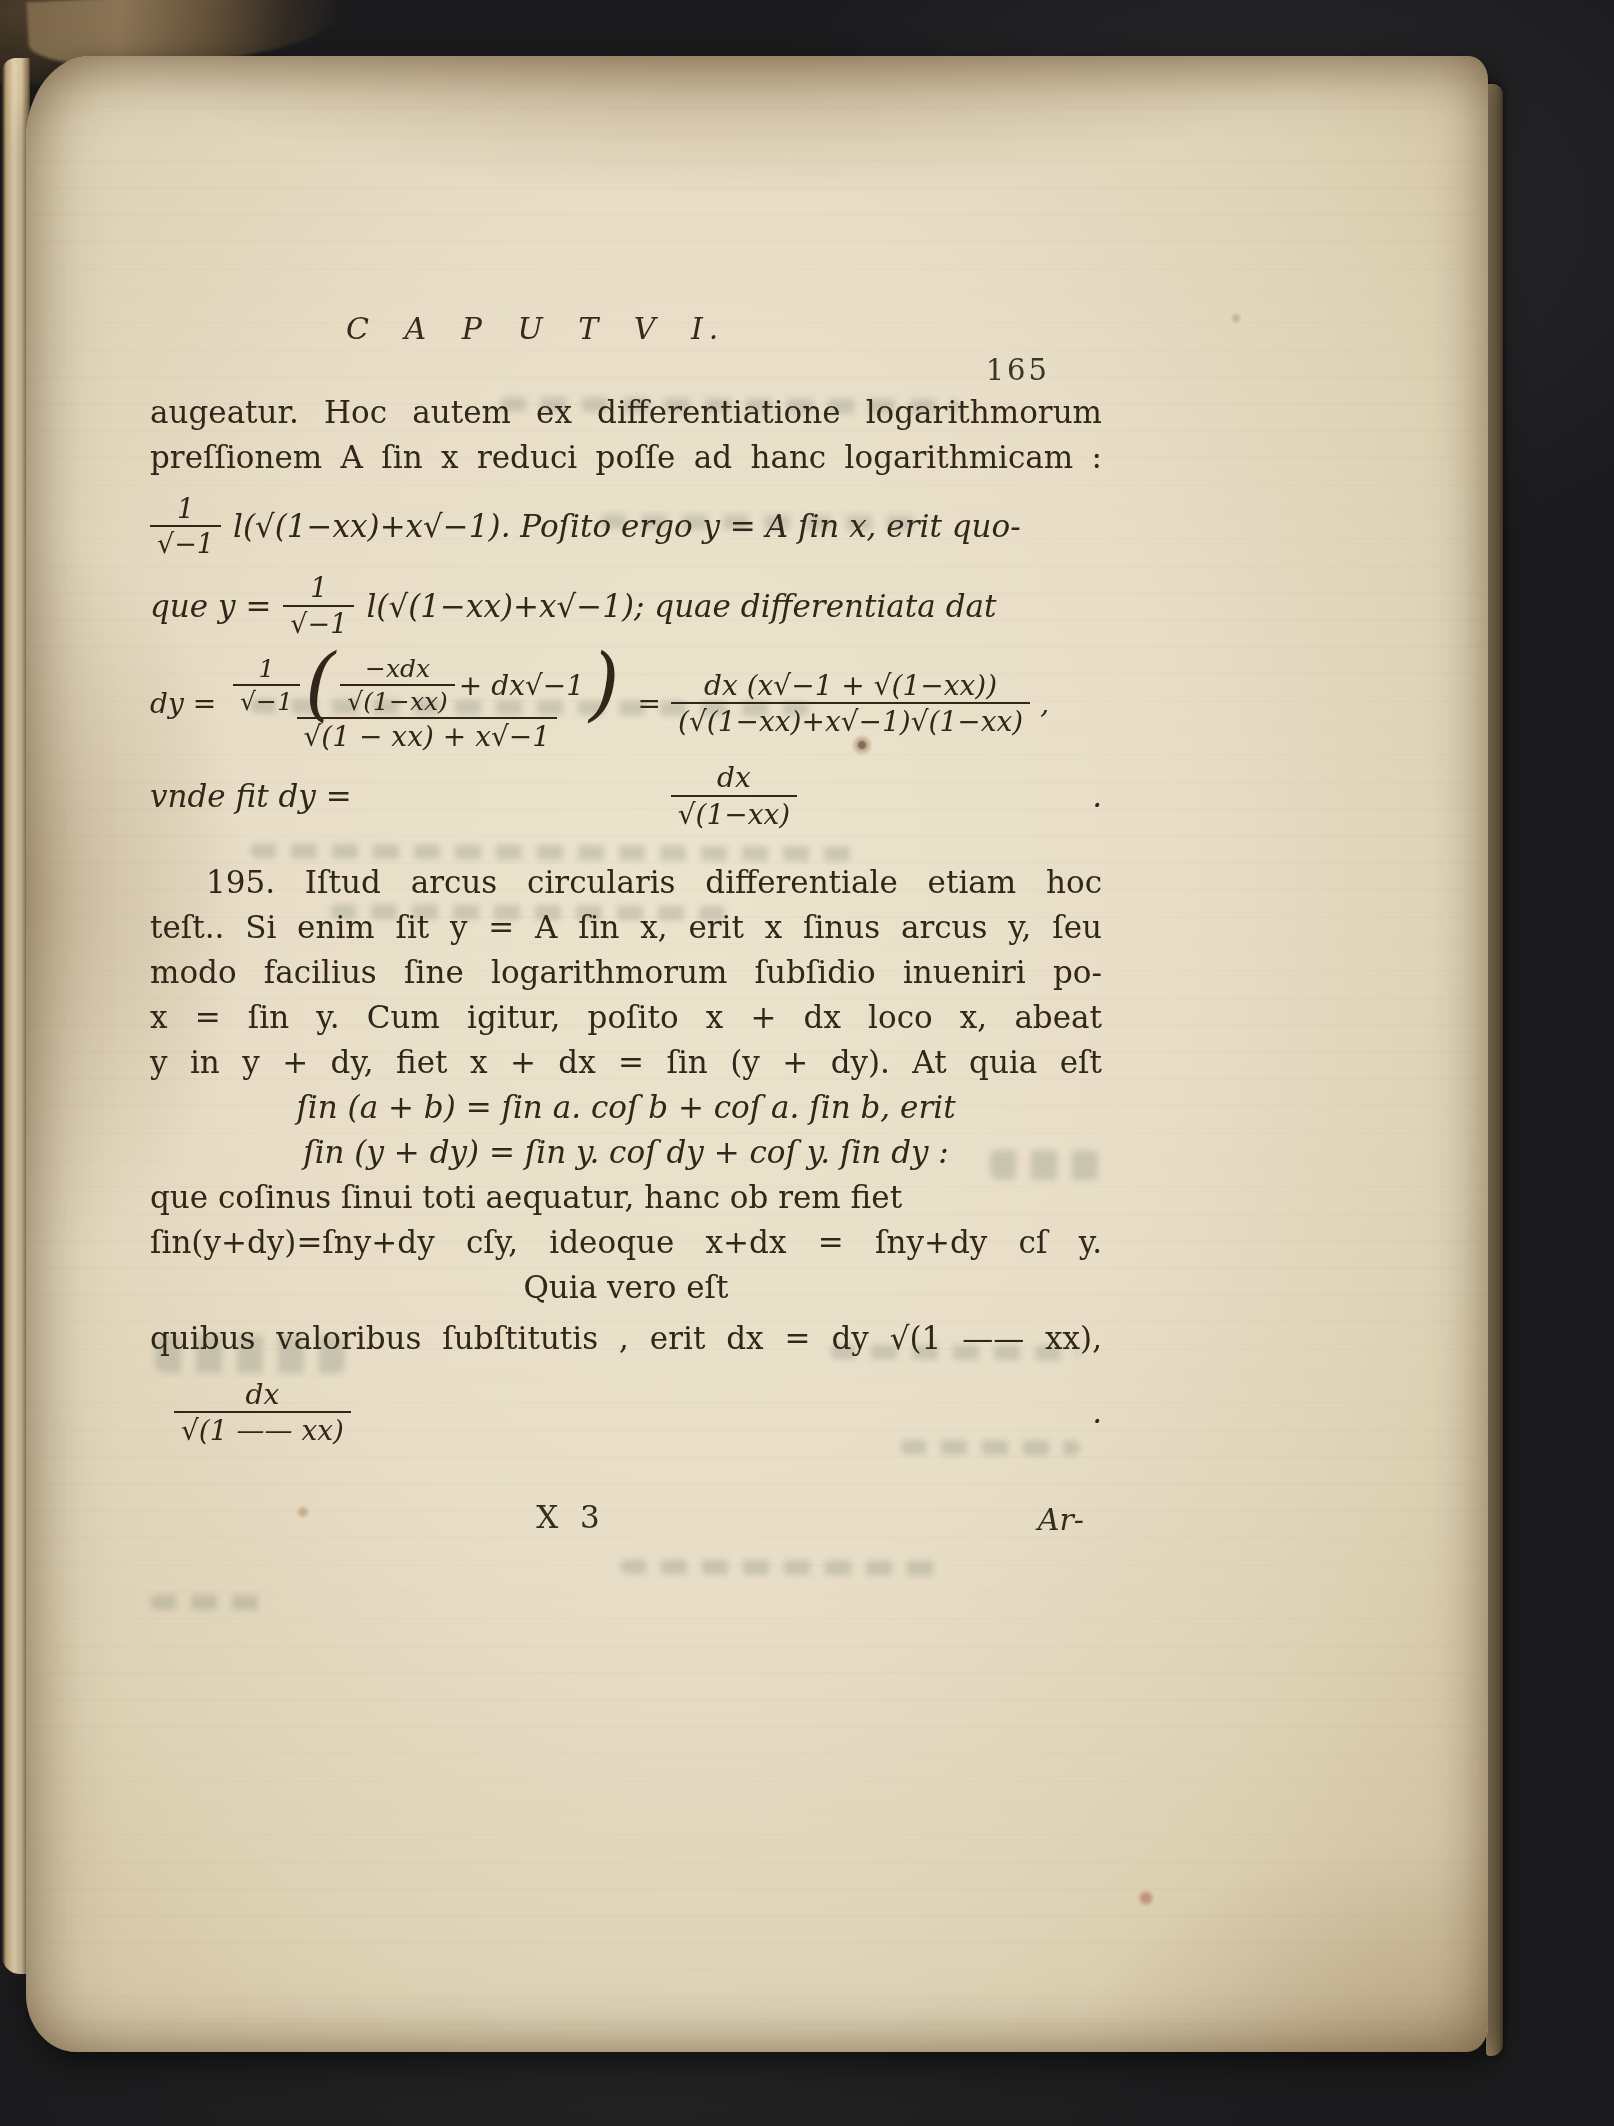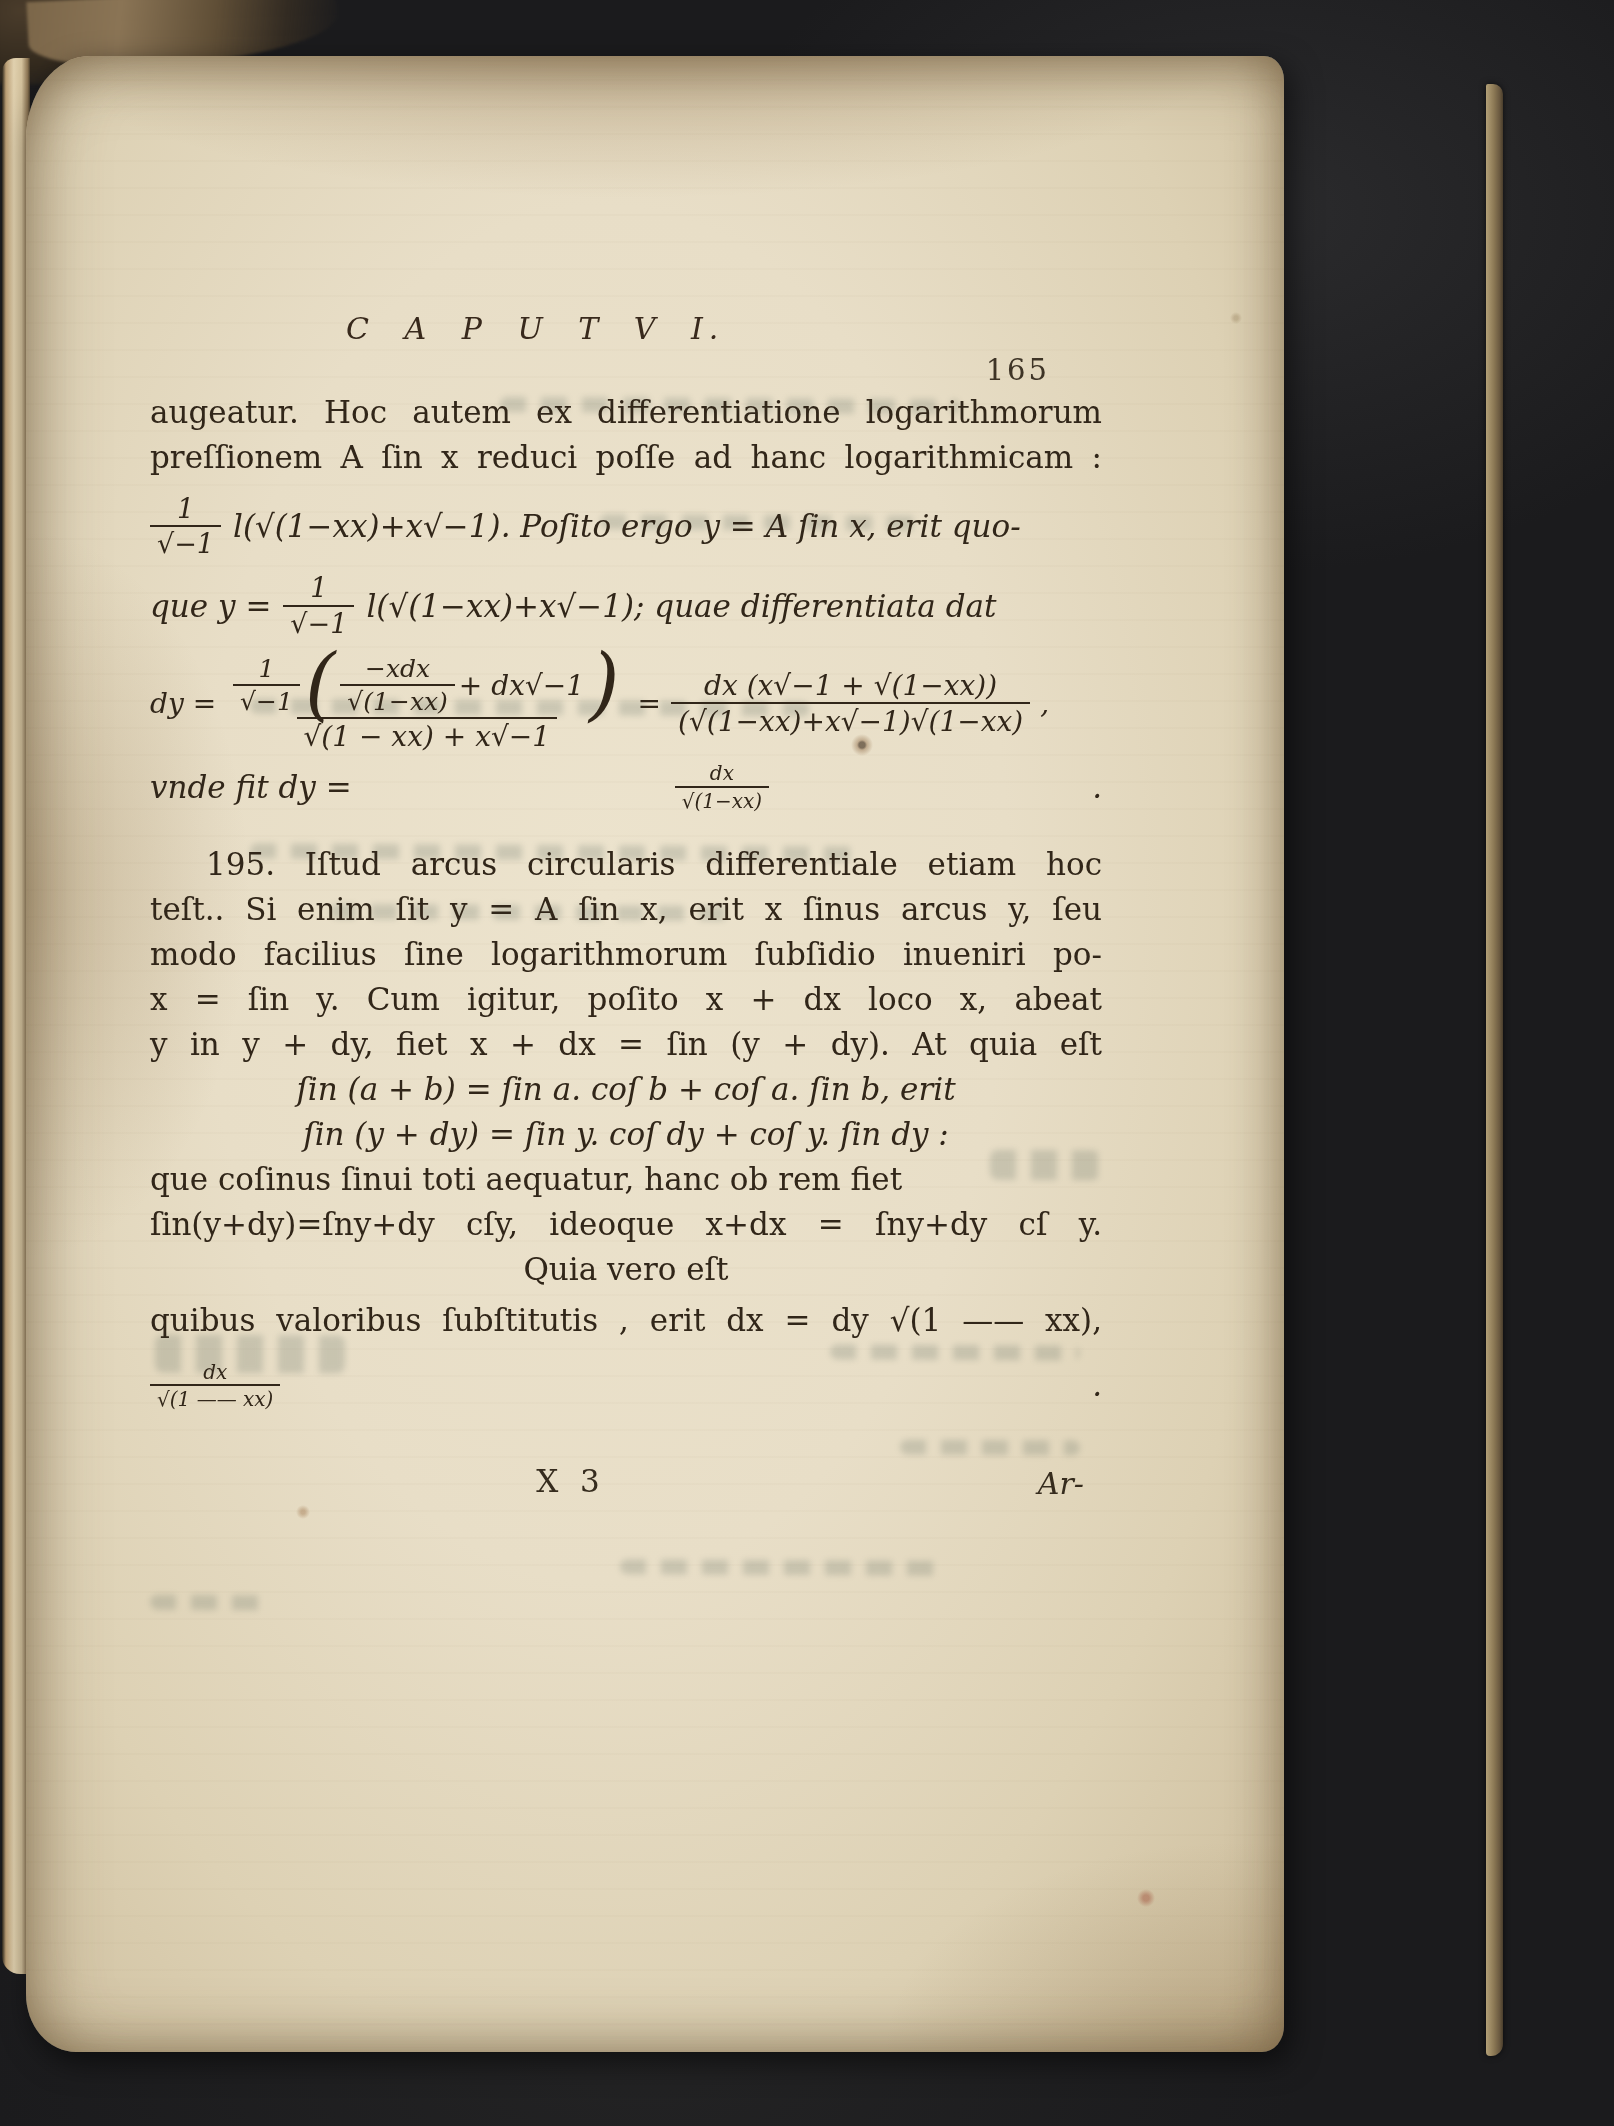--- a/index.html
+++ b/index.html
@@ -28,21 +28,21 @@
     background:linear-gradient(90deg,#2a241a 0%,#b99d74 14%,#e0d0ae 42%,#d3c19c 70%,#8a7352 92%,#4a3e2c 100%);
     border-radius:14px 0 0 18px;
   }
   .edge-right{
     position:absolute;left:1486px;top:84px;width:17px;height:1972px;
     background:linear-gradient(90deg,#b3a077 0%,#8d7a56 45%,#6a5940 80%,#4a3e2c 100%);
     border-radius:2px 10px 12px 4px;
     box-shadow:0 0 6px rgba(0,0,0,.6);
   }
   .page{
-    position:absolute;left:26px;top:56px;width:1258px;height:1996px;
+    position:absolute;left:26px;top:56px;width:1462px;height:1996px;
     border-radius:64px 20px 22px 50px / 84px 24px 26px 58px;
     background:
       radial-gradient(circle at 836px 689px, rgba(55,35,18,.6) 0 3px, rgba(120,78,38,.35) 5px, rgba(120,78,38,0) 11px),
       radial-gradient(circle at 1120px 1842px, rgba(150,60,40,.4) 0 3px, rgba(150,80,50,0) 9px),
       radial-gradient(circle at 277px 1456px, rgba(140,90,45,.35) 0 2px, rgba(140,90,45,0) 7px),
       radial-gradient(circle at 1210px 262px, rgba(120,90,50,.25) 0 2px, rgba(120,90,50,0) 6px),
       radial-gradient(ellipse 900px 260px at 48% -2%, rgba(146,116,74,.42) 0%, rgba(146,116,74,0) 70%),
       radial-gradient(ellipse 320px 520px at 0% 42%, rgba(130,102,62,.28) 0%, rgba(130,102,62,0) 70%),
       radial-gradient(ellipse 500px 300px at 96% 100%, rgba(136,110,70,.3) 0%, rgba(136,110,70,0) 70%),
       repeating-linear-gradient(0deg, rgba(125,102,66,.028) 0 2px, rgba(0,0,0,0) 2px 27px),
@@ -84,21 +84,21 @@
   .frac .den{border-top:2.4px solid #312619;padding:2px 7px 0;}
   .eqline .frac{font-size:27px;}
 
   .bigeq{display:flex;align-items:center;gap:10px;font-size:28px;margin:16px 0 6px;line-height:1.15;}
   .bigeq .frac .den{border-top:2.6px solid #312619;}
   .numrow{display:inline-flex;align-items:center;gap:4px;padding:0 4px 3px;}
   .numrow .frac{font-size:25px;}
   .paren{font-size:78px;line-height:.78;font-weight:400;transform:scaleY(1.04);margin:0 1px;position:relative;top:-2px;}
 
   .smalleq{display:flex;align-items:center;gap:14px;margin:10px 0 4px;justify-content:space-between;}
-  .smalleq .frac{font-size:20px;}
+  .smalleq .frac{font-size:28px;margin-left:24px;}
 
   .sp1{height:26px;}
 
   .footer{position:relative;height:60px;margin-top:48px;}
   .signature{position:absolute;left:0;right:110px;text-align:center;font-size:31px;letter-spacing:6px;color:#362c1e;}
   .catchword{position:absolute;right:18px;top:2px;font-style:italic;font-size:30px;color:#362c1e;}
 </style>
 </head>
 <body>
 

